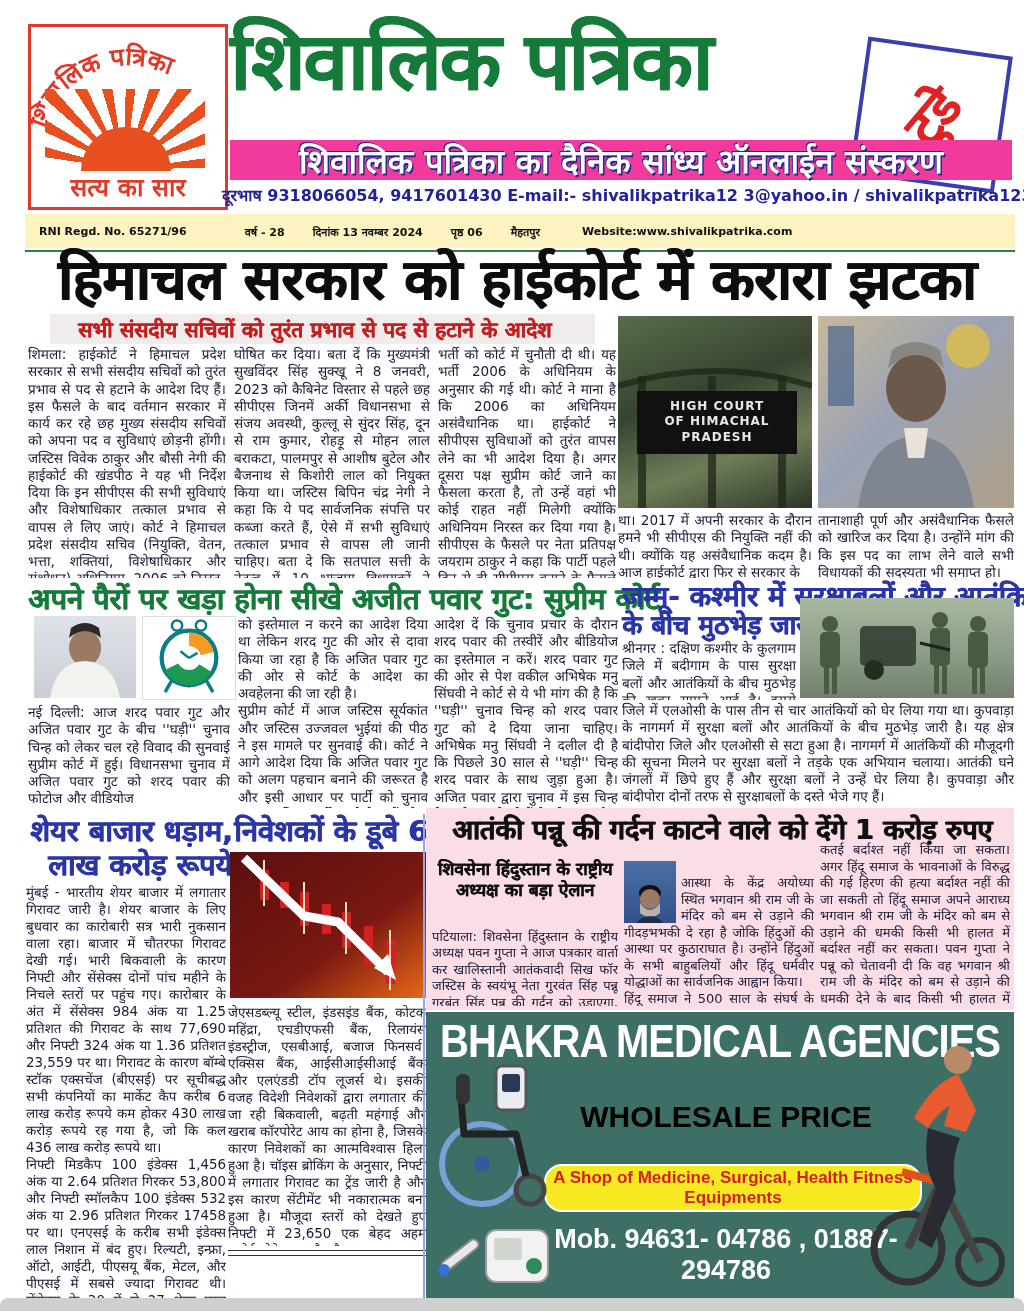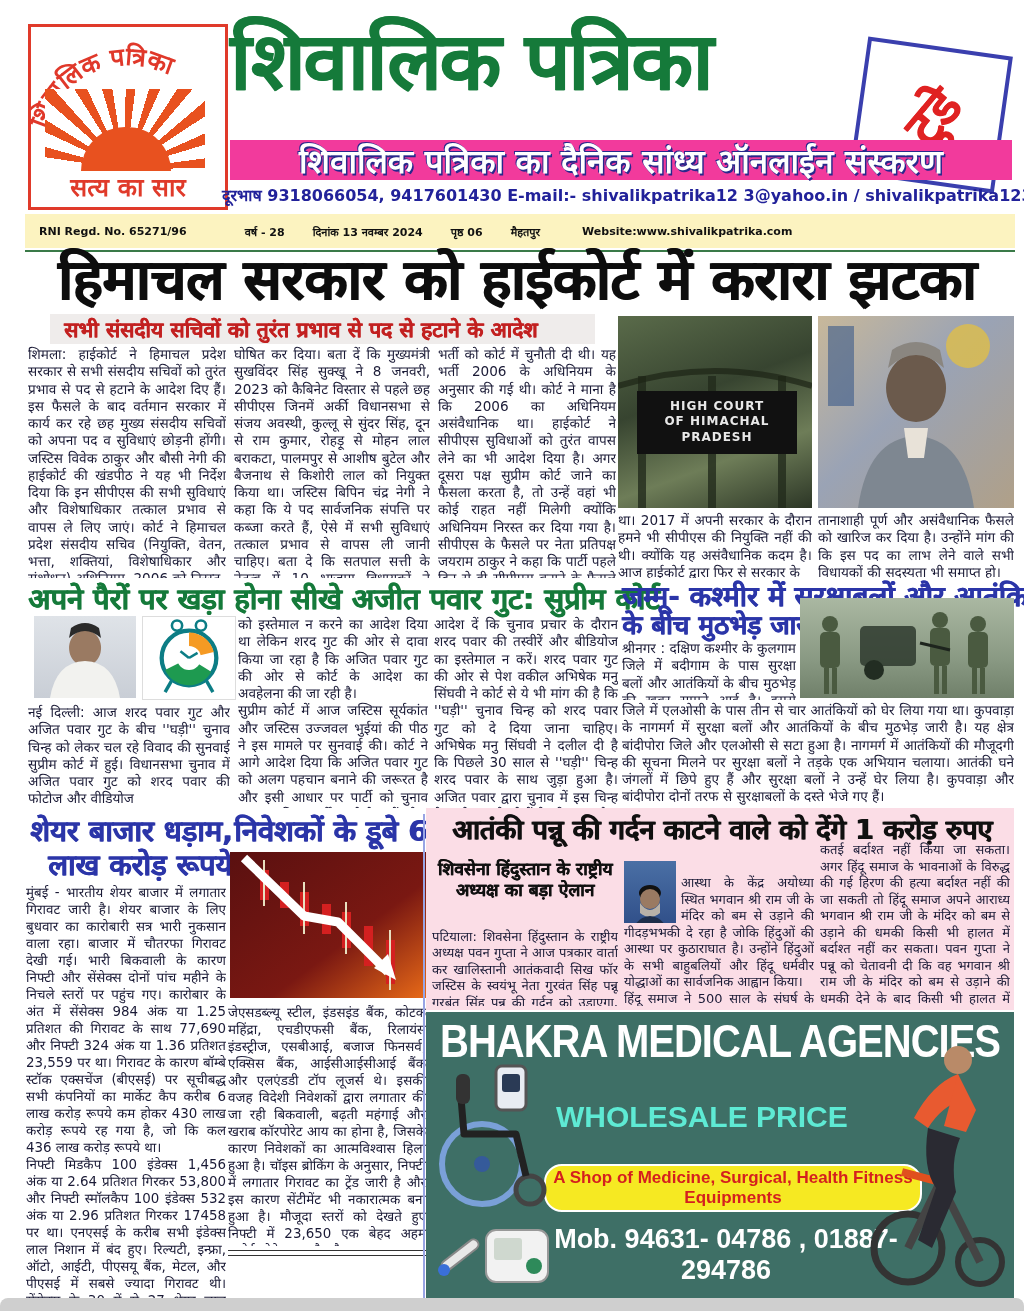--- a/index.html
+++ b/index.html
@@ -23,21 +23,21 @@
   .tagline-bar span{color:#ffffff;font-weight:800;font-size:33px;text-shadow:1.5px 1.5px 0 #28288c, -1px -1px 0 #28288c;}
   .contact-line{left:222px;top:184px;width:796px;height:26px;color:#22229a;font-weight:700;font-size:16px;white-space:nowrap;}
   
   .infobar{left:25px;top:214px;width:990px;height:34px;background:#fcf3c0;display:flex;align-items:center;
            font-weight:800;font-size:11px;color:#111;}
   .infobar>div{padding:0 14px;white-space:nowrap;}
   
   .hl1{left:20px;top:252px;width:994px;text-align:center;font-size:56px;font-weight:900;color:#0d0d0d;
        line-height:1.0;white-space:nowrap;text-shadow:1.4px 0 0 #0d0d0d;}
   .subhead1{left:50px;top:314px;width:545px;height:30px;background:#efeceb;display:flex;align-items:center;}
-  .subhead1 span{color:#c22020;font-weight:800;font-size:21px;padding-left:14px;white-space:nowrap;text-shadow:0.6px 0 0 #c22020;}
+  .subhead1 span{color:#c22020;font-weight:800;font-size:21px;padding-left:28px;white-space:nowrap;text-shadow:0.6px 0 0 #c22020;}
   .bodytext{font-size:13.6px;line-height:1.27;text-align:justify;color:#1a1a36;white-space:pre-line;overflow:hidden;}
   .s1c1{left:28px;top:346px;width:198px;height:232px;}
   .s1c2{left:234px;top:346px;width:196px;height:232px;}
   .s1c3{left:438px;top:346px;width:178px;height:232px;}
   .img-frame{overflow:hidden;}
   .hc-img{left:618px;top:316px;width:194px;height:192px;
           background:linear-gradient(160deg,#5a6b4a 0%,#374430 40%,#6e7d58 70%,#2c3626 100%);}
   .hc-sign{position:absolute;left:10%;top:14%;width:80%;background:#111;color:#e8e8e8;text-align:center;
            font-size:12px;font-weight:700;padding:8px 2px;line-height:1.3;letter-spacing:1px;margin-top:48px;}
   .cm-img{left:818px;top:316px;width:196px;height:192px;
@@ -75,21 +75,21 @@
   .s5sub{color:#101010;font-weight:800;font-size:17.5px;text-align:center;line-height:1.25;margin-bottom:10px;text-shadow:0.5px 0 0 #101010;}
   .s5c1{left:432px;top:842px;width:186px;height:164px;font-size:13px;}
   .s5c2{left:624px;top:842px;width:190px;height:164px;font-size:13px;}
   .s5c3{left:820px;top:842px;width:190px;height:164px;font-size:13px;}
   .pannu-photo{float:left;width:52px;height:62px;margin:2px 5px 2px 0;background:linear-gradient(180deg,#4a6fa5,#31508a);position:relative;overflow:hidden;}
   
   .ad{left:426px;top:1012px;width:588px;height:288px;background:#3e6f66;overflow:hidden;}
   .ad-title{position:absolute;left:0;top:4px;width:100%;text-align:center;color:#fff;
             font-family:"Liberation Sans","DejaVu Sans",sans-serif;font-size:40px;font-weight:900;
             letter-spacing:-1px;transform:scaleY(1.15);transform-origin:top;}
-  .ad-sub{position:absolute;left:130px;top:88px;width:340px;color:#5eead4;
+  .ad-sub{position:absolute;left:130px;top:88px;width:340px;text-align:center;color:#000000;
           font-family:"Liberation Sans","DejaVu Sans",sans-serif;font-size:30px;font-weight:900;}
   .ad-pill{position:absolute;left:118px;top:152px;width:374px;background:#f6e922;border-radius:18px;
            color:#d41f1f;font-weight:800;font-size:17px;text-align:center;padding:2px 0;
            font-family:"Liberation Sans","DejaVu Sans",sans-serif;border:2px solid #fff;}
   .ad-phone{position:absolute;left:100px;top:212px;width:400px;text-align:center;color:#fff;
             font-family:"Liberation Sans","DejaVu Sans",sans-serif;font-size:27px;font-weight:900;}
   .bottom-strip{left:0;top:1298px;width:1024px;height:13px;background:#cfcfcf;border-radius:8px 8px 0 0;}
   .sep-line{left:25px;top:250px;width:990px;height:2px;background:#3a7a48;}
 </style>
 </head>

